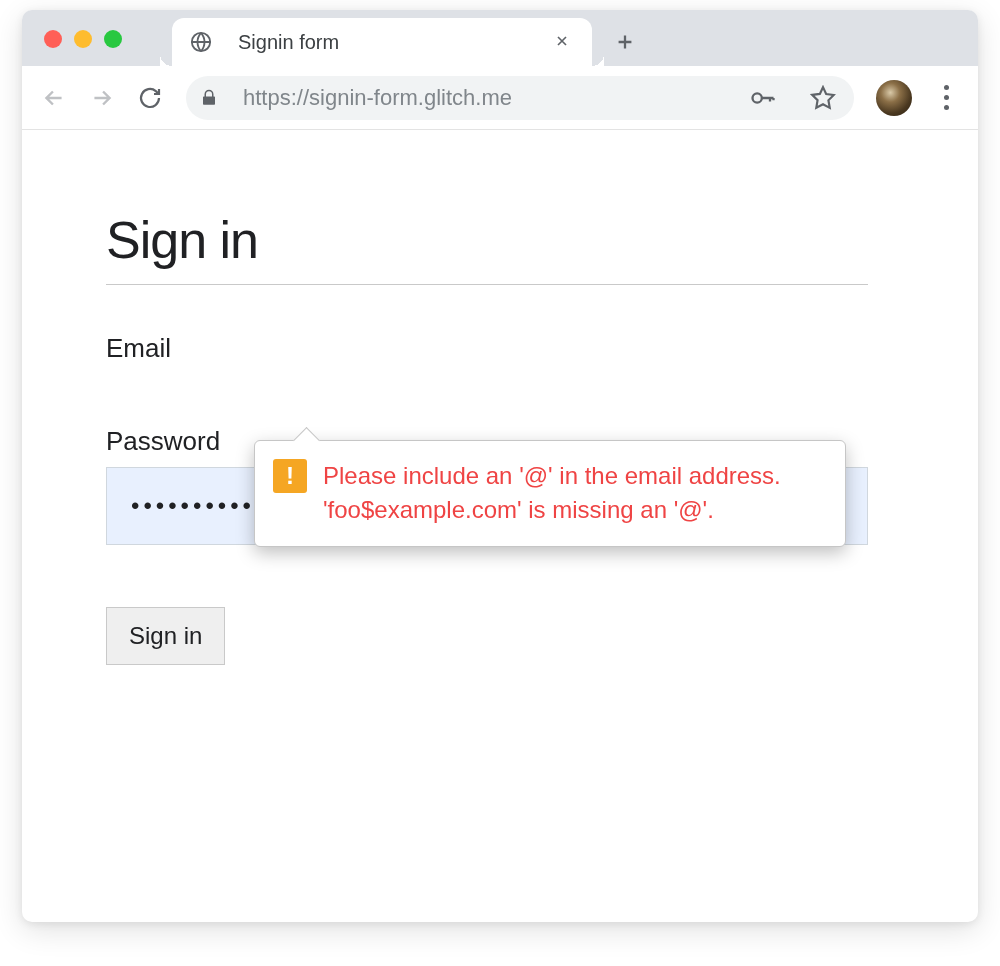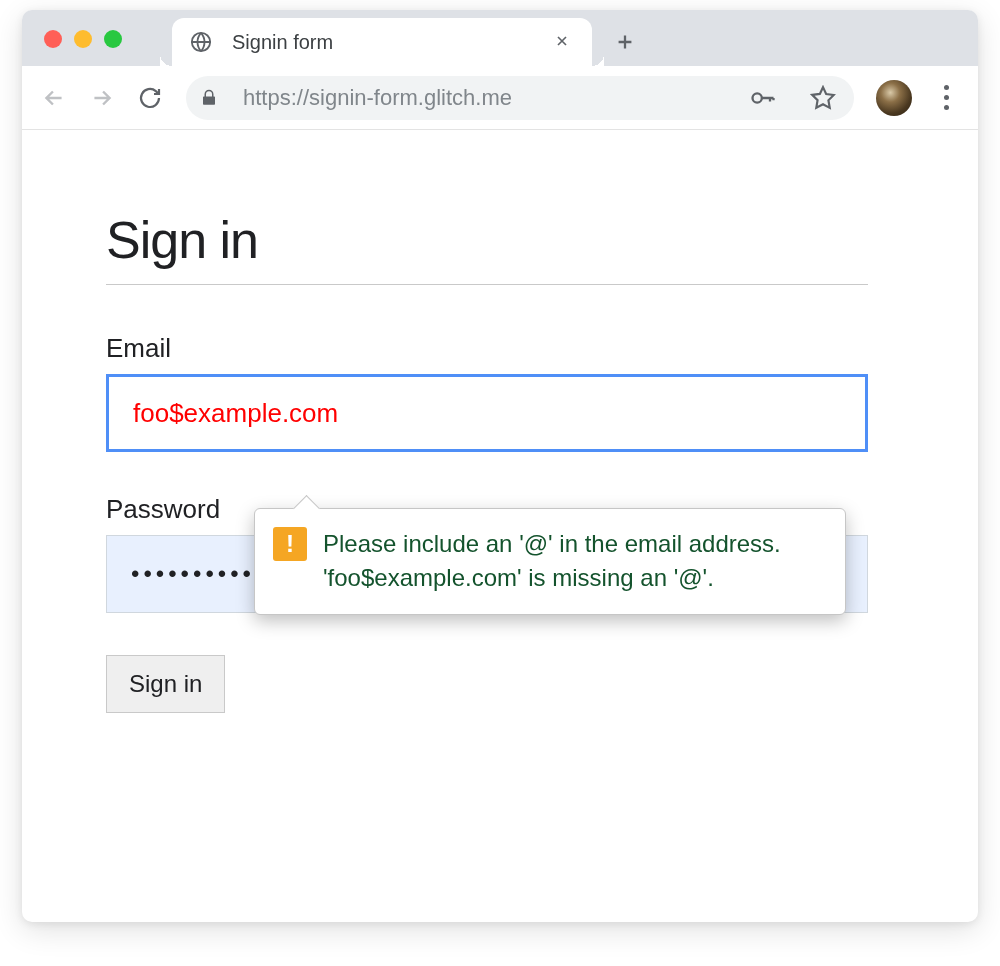--- a/index.html
+++ b/index.html
@@ -44,21 +44,21 @@
     .tl-green { background: #28c840; }
     .tab {
       margin-left: 150px;
       height: 48px;
       background: #fff;
       border-top-left-radius: 12px;
       border-top-right-radius: 12px;
       display: flex;
       align-items: center;
       padding: 0 18px 0 18px;
-      gap: 20px;
+      gap: 26px;
       min-width: 420px;
       position: relative;
     }
     .tab::before, .tab::after {
       content:"";
       position:absolute;
       bottom:0;
       width:12px;height:12px;
       background:radial-gradient(circle at 0 0, transparent 12px, #fff 12px);
     }
@@ -126,21 +126,21 @@
       padding-bottom:14px;
       margin-bottom:48px;
       letter-spacing:-1px;
     }
     .field-label {
       font-size:26px;
       color:#202124;
       margin-bottom:10px;
       display:block;
     }
-    .input-wrap { position:relative; margin-bottom:42px; }
+    .input-wrap { position:relative; margin-bottom:62px; }
     .text-input {
       width:100%;
       height:78px;
       font-size:26px;
       padding:0 24px;
       border:1px solid #c0c0c0;
       outline:none;
       background:#fff;
     }
     .text-input.email-focus {
@@ -195,21 +195,21 @@
       display:flex;align-items:center;justify-content:center;flex-shrink:0;
       position:relative; z-index:1;
     }
     .warn-icon::after{
       content:"!";
       color:#fff;font-weight:700;font-size:24px;
     }
     .tooltip-text{
       font-size:24px;
       line-height:1.4;
-      color:#14532d;
+      color:#ef4444;
       position:relative; z-index:1;
     }
     .password-block{position:relative;}
   </style>
 </head>
 <body>
 
 <div class="browser-window">
 
   <div class="tab-bar">
@@ -281,21 +281,20 @@
         <span></span>
         <span></span>
     </div>
   </div>
 
   <div class="page">
     <h1 class="page-title">Sign in</h1>
 
     <div class="input-wrap">
       <label class="field-label">Email</label>
-      <input class="text-input email-focus" value="foo$example.com" style="">
     </div>
 
     <div class="input-wrap password-block">
       <label class="field-label">Password</label>
       <input class="text-input password-fill" value="••••••••••" style="">
 
       <div class="tooltip">
         <div class="warn-icon"></div>
         <div class="tooltip-text">Please include an '@' in the email address. 'foo$example.com' is missing an '@'.</div>
       </div>

